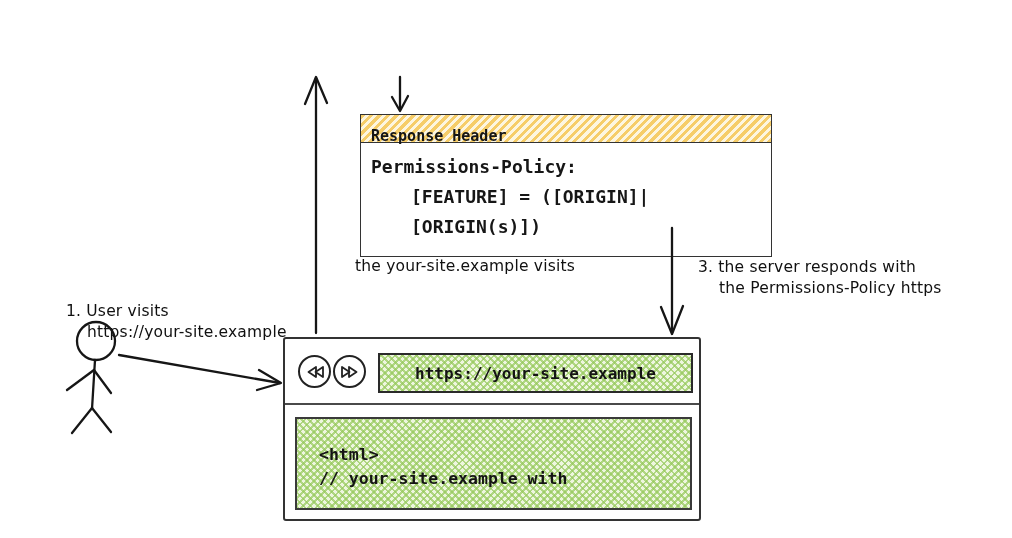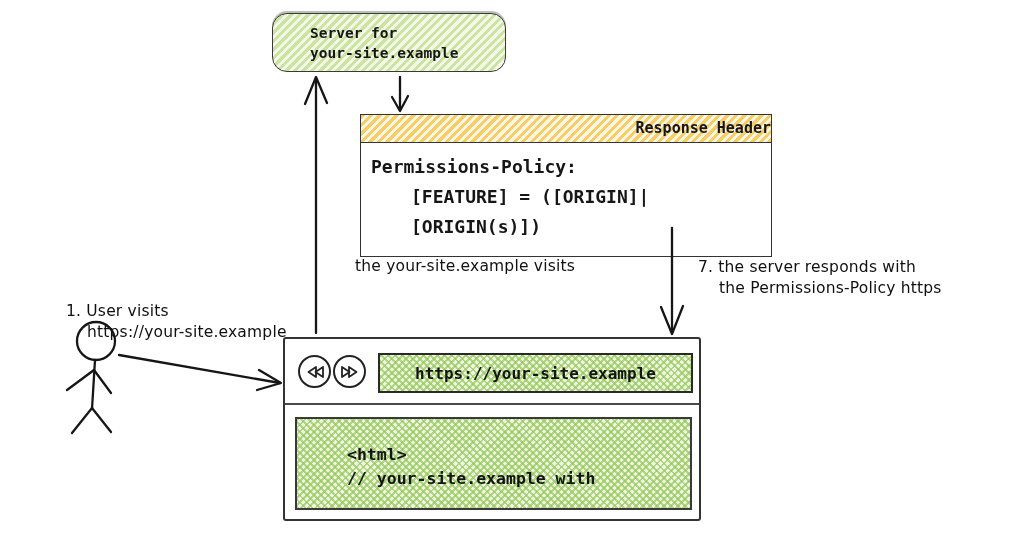--- a/index.html
+++ b/index.html
@@ -47,22 +47,22 @@
   
   .response-box {
     position: absolute; left: 360px; top: 114px;
     width: 412px;
     border: 1.7px solid #333;
     background: #fff;
   }
   .response-box .rh-title {
     height: 28px;
     border-bottom: 1.7px solid #333;
-    padding: 4px 0 0 10px;
-    font-size: 15px; font-weight: bold; text-align: right;
+    padding: 12px 0 0 10px;
+    font-size: 15px; font-weight: bold;
   }
   .response-box .rh-body {
     padding: 9px 10px 14px 10px;
     font-size: 18px; font-weight: bold; line-height: 30px;
   }
   .response-box .rh-body .indent { padding-left: 40px; }
 
   
   .note {
     position: absolute;
@@ -104,21 +104,21 @@
     width: 315px; height: 40px;
     border: 2px solid #2a2a2a;
     display: flex; align-items: center; justify-content: center;
     font-size: 16px; font-weight: bold;
     color: #141414;
   }
   .content-box {
     position: absolute; left: 10px; top: 78px;
     width: 397px; height: 93px;
     border: 2px solid #3a3a3a;
-    padding: 24px 0 0 50px;
+    padding: 24px 0 0 22px;
     font-size: 16.5px; font-weight: bold; line-height: 24px;
     color: #141414;
   }
 
   
   .overlay {
     position: absolute; left: 0; top: 0;
     width: 1012px; height: 538px;
     pointer-events: none;
   }
@@ -128,42 +128,38 @@
     stroke-width: 2.3;
     stroke-linecap: round;
     stroke-linejoin: round;
   }
 </style>
 </head>
 <body>
 
 <div class="canvas">
 
-  <div class="server-box hatch-green mono">
-    <div>Server for</div>
-    <div>your-site.example</div>
-  </div>
 
   <div class="response-box">
     <div class="rh-title hatch-orange mono">Response Header</div>
     <div class="rh-body mono">
       <div>Permissions-Policy:</div>
       <div class="indent">[FEATURE] = ([ORIGIN]|[ORIGIN(s)])</div>
     </div>
   </div>
 
   <div class="note" id="note1">
     <div>1. User visits</div>
     <div class="cont">https://your-site.example</div>
   </div>
   <div class="note" id="note2">
     <div class="cont">the your-site.example visits</div>
   </div>
   <div class="note" id="note3">
-    <div>7. the server responds with</div>
+    <div>3. the server responds with</div>
     <div class="cont">the Permissions-Policy https</div>
   </div>
 
   <div class="browser">
     <div class="topbar">
       <div class="nav-btn" id="btn-back">
         <svg width="22" height="16" viewBox="0 0 22 16">
           <path d="M12 3 L4.5 8 L12 13 Z" fill="none" stroke="#222" stroke-width="1.8" stroke-linejoin="round"></path>
           <path d="M19 3 L11.5 8 L19 13 Z" fill="none" stroke="#222" stroke-width="1.8" stroke-linejoin="round"></path>
         </svg>

